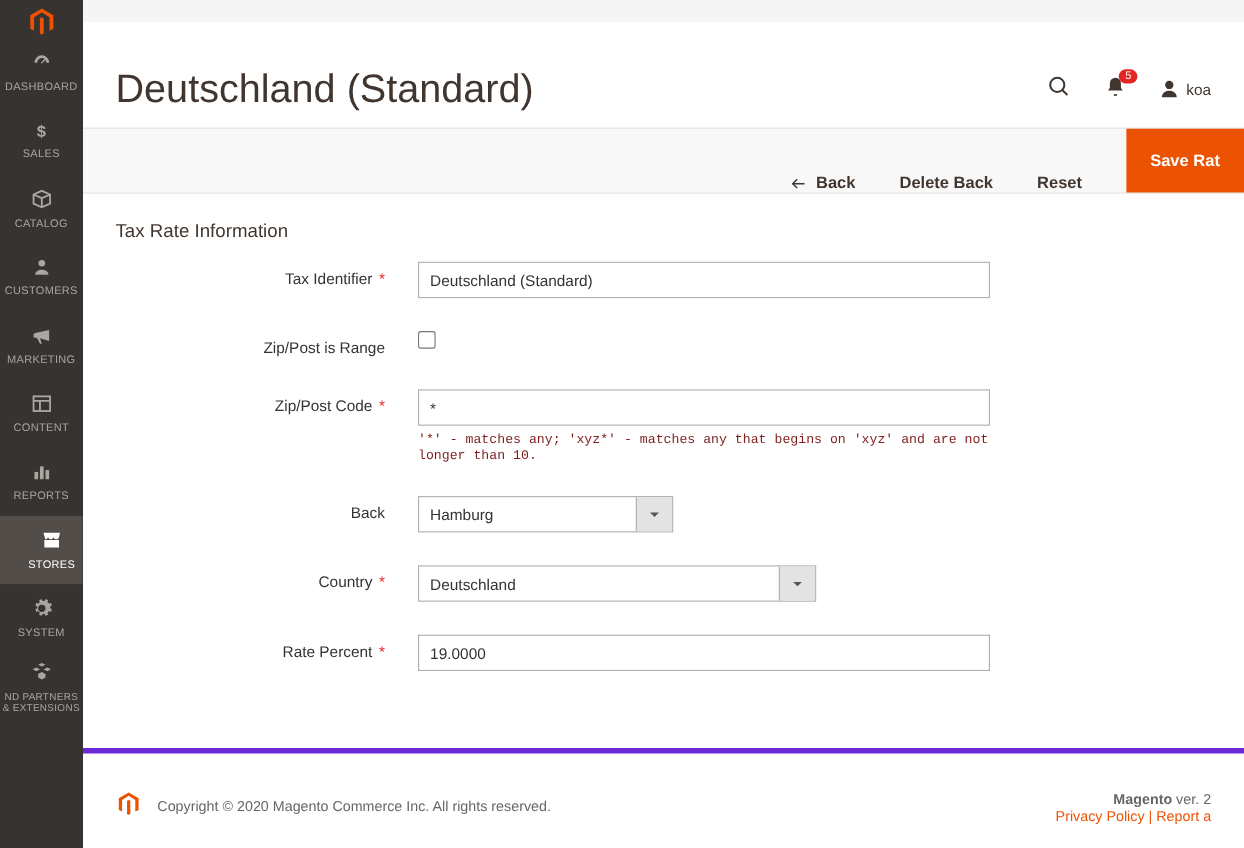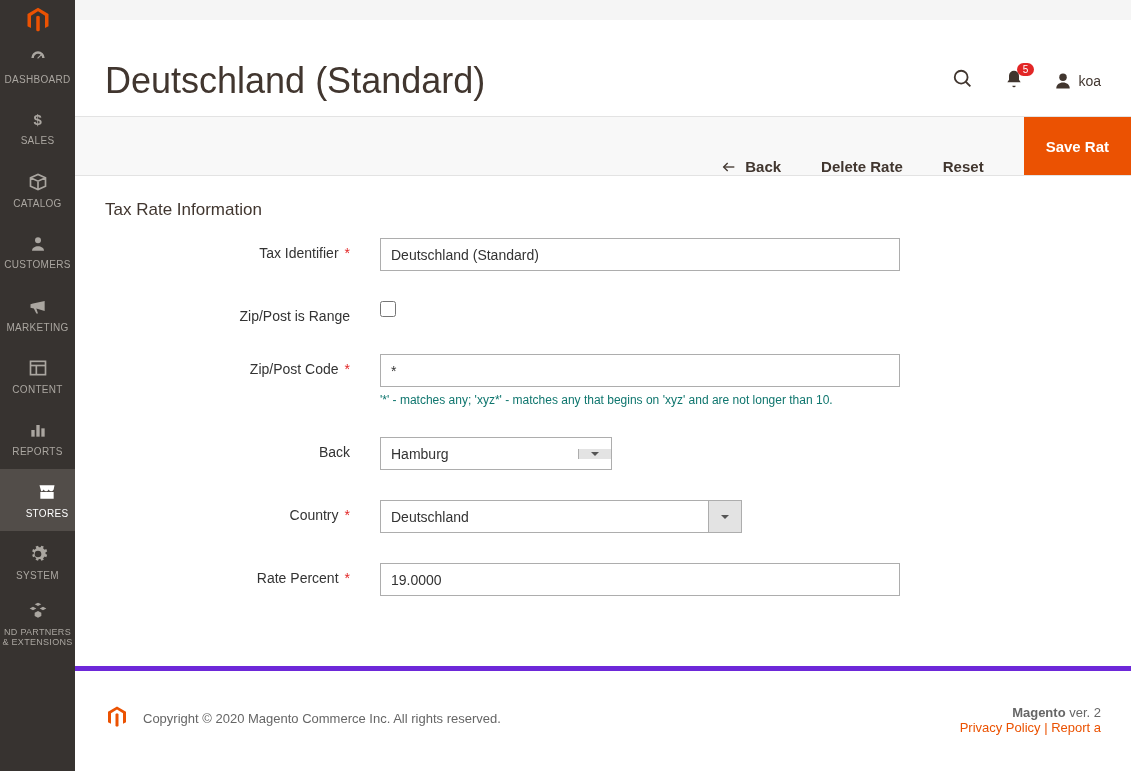--- a/index.html
+++ b/index.html
@@ -20,26 +20,26 @@
 .actionbar { background:#f8f8f8; border-top:1px solid #e3e3e3; border-bottom:1px solid #e3e3e3; display:flex; justify-content:flex-end; align-items:flex-end; gap:40px; padding:0 0 0 30px; height:60px; font-size:15px; color:#41362f; font-weight:600; }
 .actionbar .link { cursor:pointer; display:flex; align-items:center; gap:8px; }
 .primary { background:#eb5202; color:#fff; height:100%; display:flex; align-items:center; padding:0 22px; font-weight:700; cursor:pointer; }
 .section { padding:24px 30px 40px; }
 .section h2 { font-size:17px; font-weight:400; color:#41362f; border-bottom:none; margin-bottom:18px; }
 .row { display:flex; align-items:flex-start; margin-bottom:30px; }
 .row .lbl { width:275px; text-align:right; padding-right:30px; padding-top:7px; font-size:14px; color:#333; }
 .row .lbl .req { color:#e22626; margin-left:6px; }
 .row .ctrl { width:520px; }
 .row .ctrl input[type=text] { width:100%; height:33px; border:1px solid #adadad; padding:0 10px; font-size:14px; color:#333; background:#fff; }
-.row .ctrl .help { font-size:12px; color:#0f766e; margin-top:6px; }
+.row .ctrl .help { font-size:12px; color:#7f1d1d; margin-top:6px;font-family:Liberation Mono, monospace; }
 .row .ctrl input[type=checkbox] { width:16px; height:16px; }
 .select { display:flex; border:1px solid #adadad; height:33px; background:#fff; }
 .select .val { flex:1; padding:0 10px; display:flex; align-items:center; font-size:14px; }
 .select .arrow { width:33px; background:#e3e3e3; border-left:1px solid #adadad; display:flex; align-items:center; justify-content:center; }
-.select.sm { width:232px;align-items:center; }
+.select.sm { width:232px; }
 .select.lg { width:362px; }
 .footer { border-top:5px solid #6d28d9; background:#fff; padding:34px 30px 40px; display:flex; justify-content:space-between; align-items:flex-start; color:#666; font-size:13px; }
 .footer .left { display:flex; align-items:center; gap:14px; }
 .footer .right { text-align:right; }
 .footer .right a { color:#eb5202; text-decoration:none; }
 </style>
 </head>
 <body>
 
 <div class="sidebar">
@@ -138,21 +138,21 @@
   </div>
 
   <div class="actionbar">
     <span class="link">
         <svg width="16" height="16" viewBox="0 0 24 24" fill="none" stroke="#41362f" stroke-width="2">
           <line x1="20" y1="12" x2="4" y2="12"></line>
           <polyline points="10 6 4 12 10 18"></polyline>
         </svg>
         <span>Back</span>
       </span>
-    <span class="link">Delete Rate</span>
+    <span class="link">Delete Back</span>
     <span class="link">Reset</span>
     <span class="primary">Save Rat</span>
   </div>
 
   <div class="section">
     <h2>Tax Rate Information</h2>
 
     <div class="row">
       <div class="lbl"><span>Tax Identifier</span><span class="req">*</span></div>
       <div class="ctrl"><input type="text" value="Deutschland (Standard)" style=""></div>

